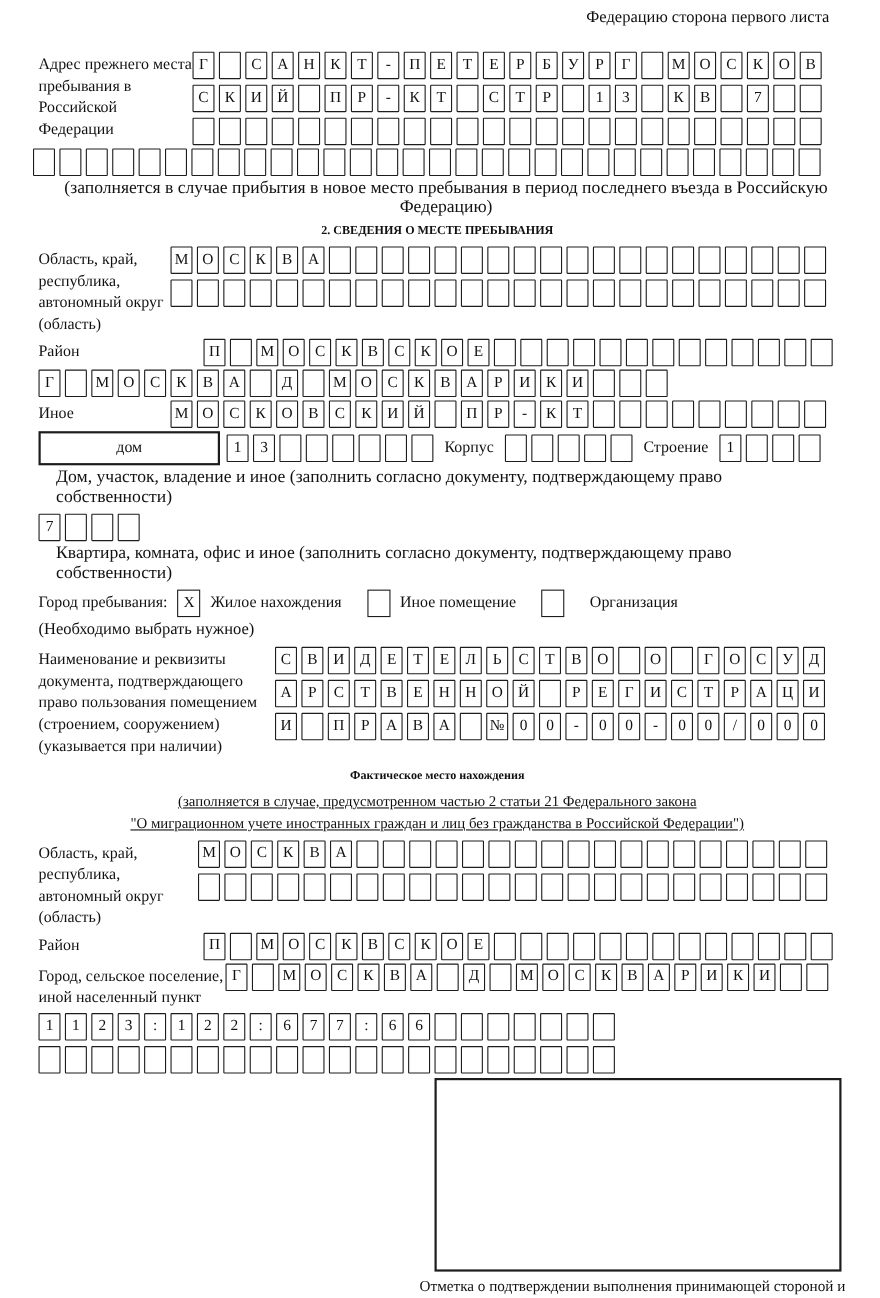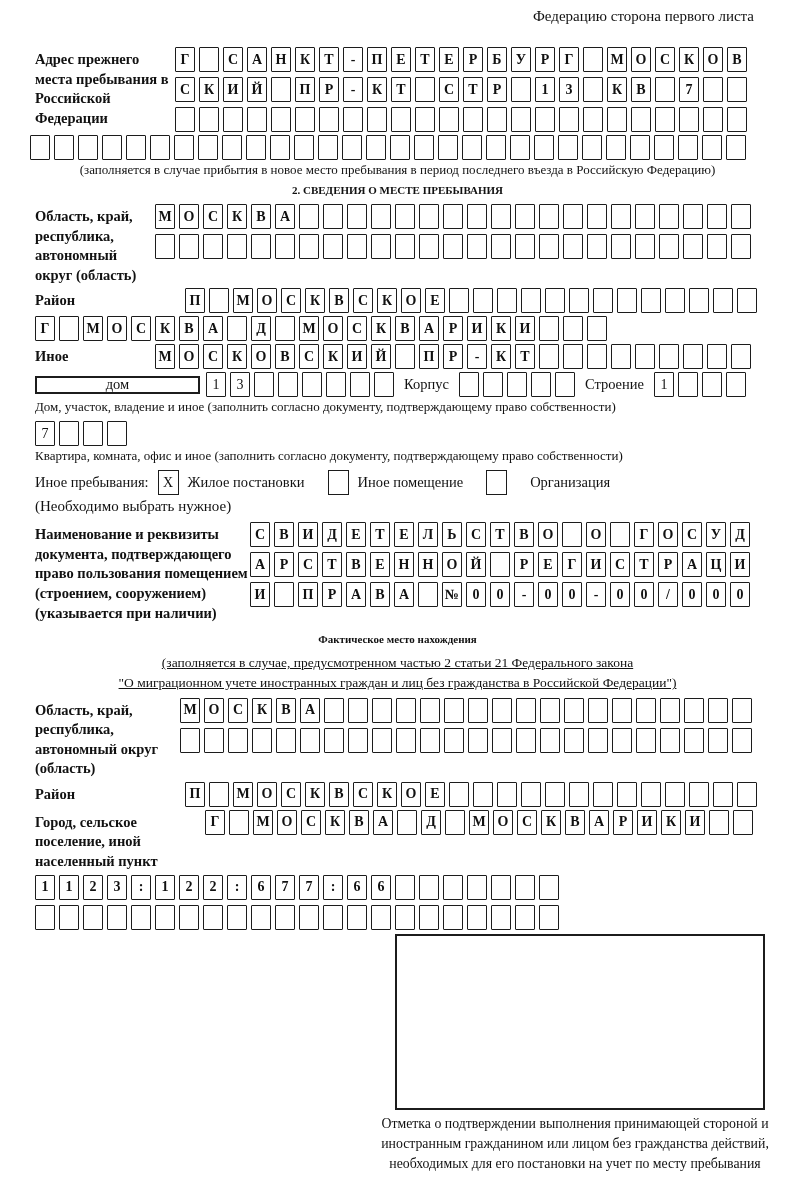--- a/index.html
+++ b/index.html
@@ -5,39 +5,39 @@
   * { box-sizing: border-box; }
   html,body { margin:0; padding:0; }
   body {
     width:800px; height:1180px; overflow:hidden;
     background:#ffffff; color:#111;
     font-family:"Liberation Serif", serif;
     padding:8px 40px 0 35px;
   }
   .hdr-note { text-align:right; font-size:15px; padding-right:6px; margin-bottom:22px; }
 
-  .field { display:flex; align-items:flex-start; margin-bottom:3px;font-weight:bold; }
+  .field { display:flex; align-items:flex-start; margin-bottom:3px; }
   .flabel { flex:none; font-size:14.5px; line-height:1.35; padding-top:3px; }
   .rows { display:flex; flex-direction:column; gap:5px; }
   .boxes { display:flex; gap:4px; flex:none; }
   .cell {
     width:20px; height:25px; flex:none;
     border:1.7px solid #1c1c1c; border-radius:1px;
     display:flex; align-items:center; justify-content:center;
     font-size:14px;
   }
   .w140{width:140px;} .w120{width:120px;} .w150{width:150px;} .w155{width:155px;}
   .w145{width:145px;} .w170{width:170px;} .w195{width:195px;} .w215{width:215px;}
-  .caption { font-size:13px; margin:2px 0 6px 0; }
+  .caption { font-size:16px; margin:2px 0 6px 16px; }
   .center { text-align:center; }
   .sec-title { text-align:center; font-weight:bold; font-size:11px; margin:6px 0 8px 0; }
 
   .house-row { display:flex; align-items:center; gap:6px; margin:3px 0 2px 0; }
   .typefield {
-    border:2px solid #1c1c1c; height:18px;
+    border:2px solid #1c1c1c; height:31px;
     display:flex; align-items:center; justify-content:center;
     font-size:14.5px; flex:none;
   }
   .typefield.dom { width:165px; }
   .typefield.kv  { width:215px; margin-left:5px; }
   .inline-lbl { font-size:14.5px; flex:none; padding:0 4px; }
 
   .stay-row { display:flex; align-items:center; gap:9px; font-size:14.5px; margin-top:4px; }
   .checkbox {
     width:21px; height:25px; flex:none;
@@ -367,23 +367,23 @@
   <div class="boxes">
       <span class="cell">7</span>
       <span class="cell"></span>
       <span class="cell"></span>
       <span class="cell"></span>
     </div>
 </div>
 <div class="caption">Квартира, комната, офис и иное (заполнить согласно документу, подтверждающему право собственности)</div>
 
 <div class="stay-row">
-  <span>Иное пребывания:</span>
+  <span>Город пребывания:</span>
   <span class="checkbox">X</span>
-  <span>Жилое постановки</span>
+  <span>Жилое нахождения</span>
   <span class="checkbox gap-lg"></span>
   <span>Иное помещение</span>
   <span class="checkbox gap-lg"></span>
   <span class="gap-lg">Организация</span>
 </div>
 <div class="hint">(Необходимо выбрать нужное)</div>
 
 <div class="field">
   <div class="flabel w215">Наименование и реквизиты документа, подтверждающего право пользования помещением (строением, сооружением) (указывается при наличии)</div>
   <div class="rows">

